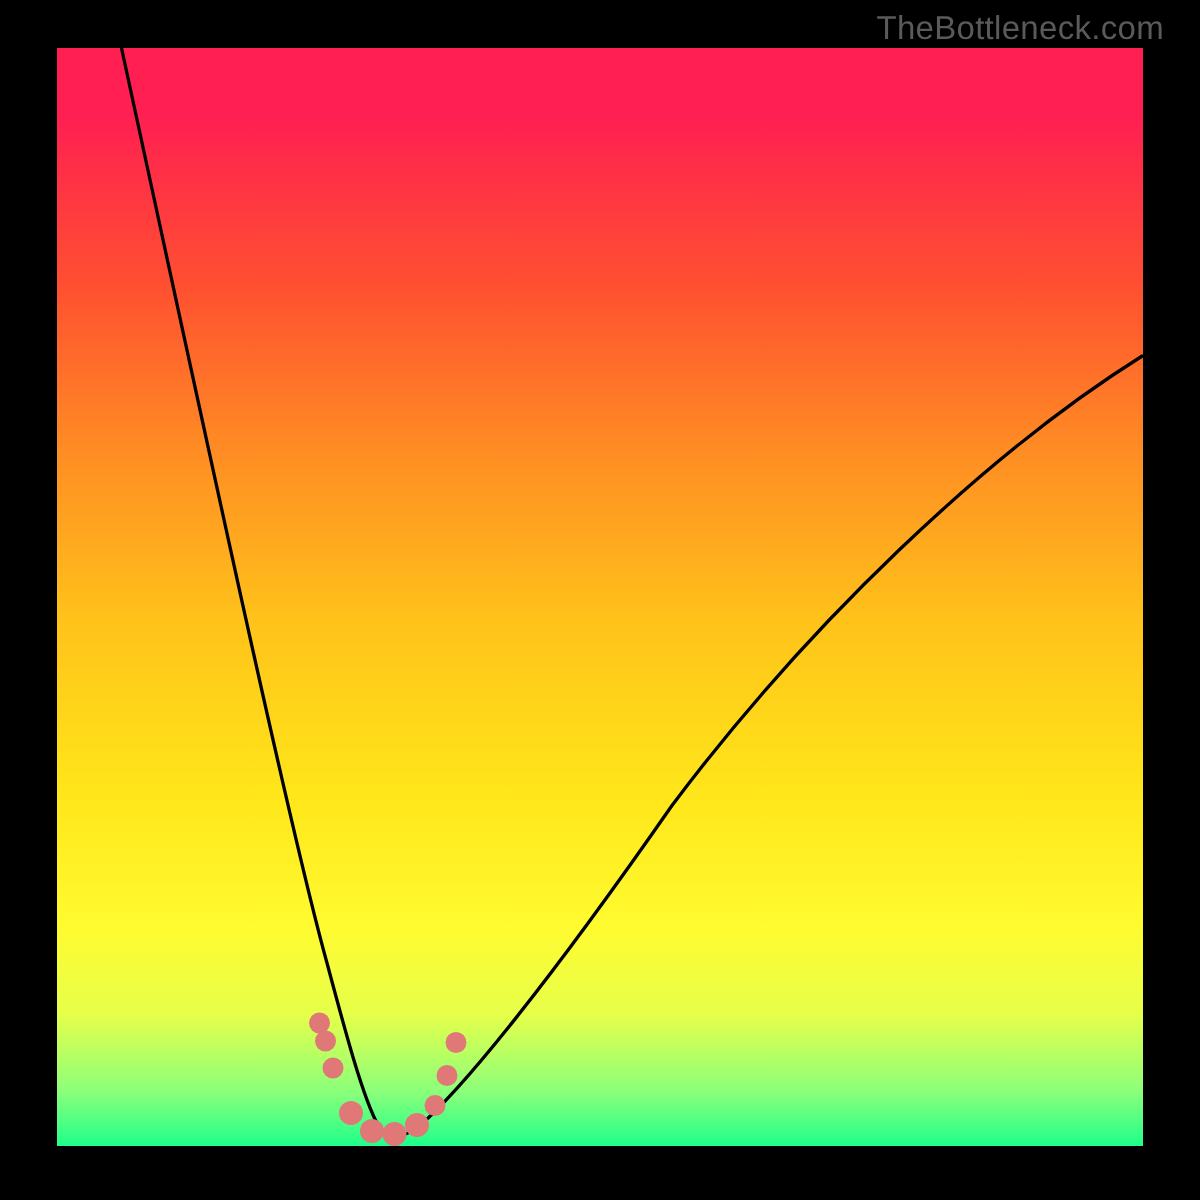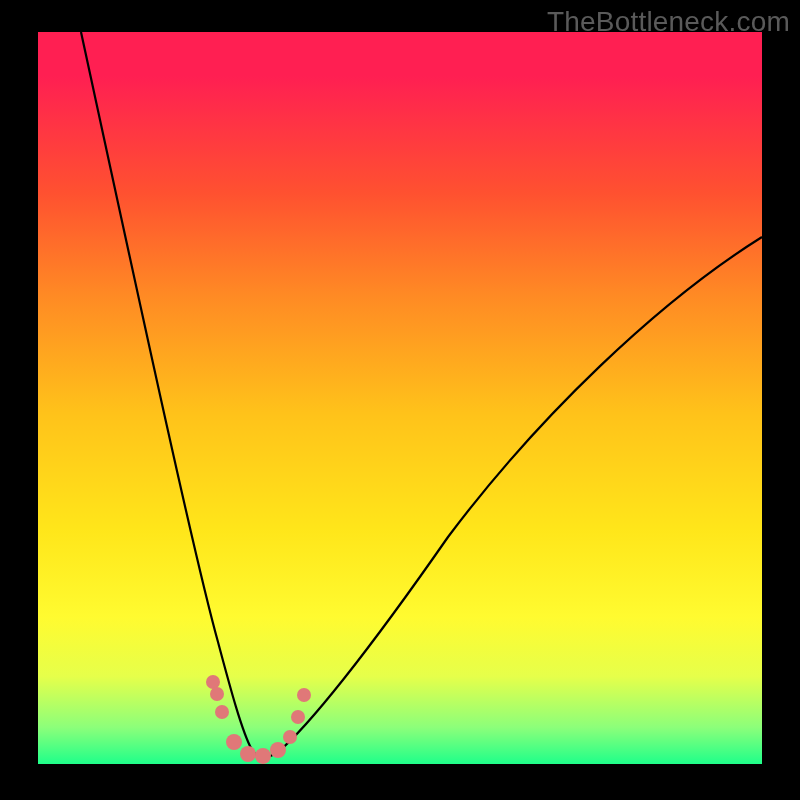--- a/index.html
+++ b/index.html
@@ -36,23 +36,23 @@
       #ffe61a 68%,
       #fffb30 80%,
       #e6ff4a 88%,
       #8cff7a 95%,
       #1fff8a 100%
     );
   }
   .watermark {
     position: absolute;
     top: 6px;
-    right: 10px;
+    right: 24px;
     color: #5a5a5a;
-    font-size: 28px;
+    font-size: 22px;
     font-weight: 500;
     letter-spacing: 0.2px;
     pointer-events: none;
     user-select: none;
   }
   svg.curves {
     position: absolute;
     left: 0;
     top: 0;
     width: 724px;

